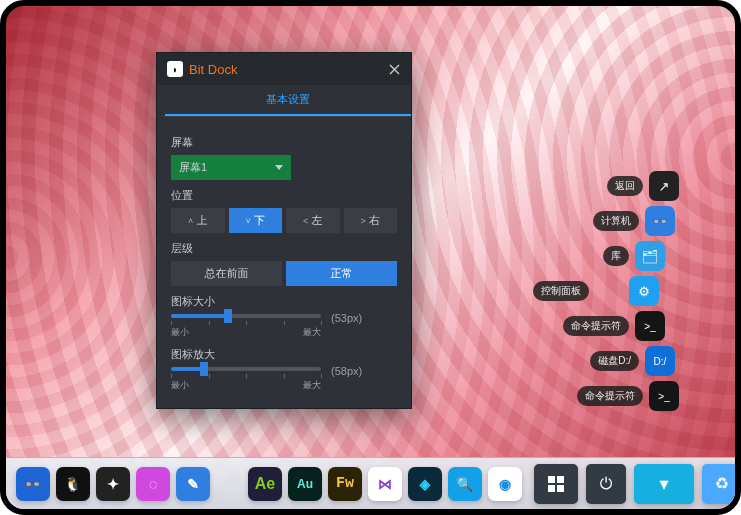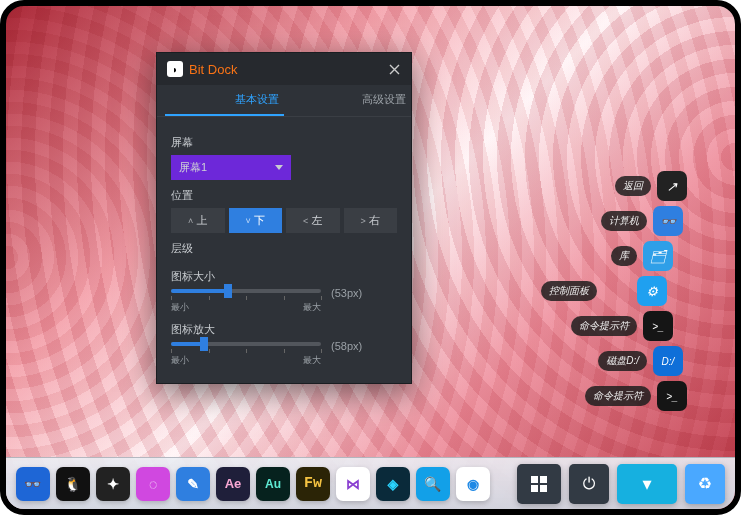--- a/index.html
+++ b/index.html
@@ -37,29 +37,29 @@
   .titlebar .logo {
     width: 16px; height: 16px; border-radius: 3px;
     background: #fff;
     display: flex; align-items: center; justify-content: center;
     font-size: 10px; color: #000; font-weight: bold;
   }
   .titlebar .ttl { flex: 1; color: #f97316; font-size: 13px; }
   .titlebar .close { width: 14px; height: 14px; color: #ccc; cursor: pointer; display:flex;align-items:center;justify-content:center; }
   .tabs { display: flex; border-bottom: 1px solid #3a3e44; }
   .tab {
-    flex: 1; text-align: right; padding: 7px 5px;
+    flex: 1; text-align: center; padding: 7px 5px;
     color: #9aa0a6; cursor: pointer; margin-left: 8px;
   }
   .tab.active { color: #2fa3ff; border-bottom: 2px solid #2fa3ff; }
   .body { padding: 10px 14px 16px; }
   .sec-label { color: #c8ccd0; font-size: 11px; margin: 8px 0 5px; }
   .dropdown {
     display: flex; align-items: center; justify-content: space-between;
-    background: #6d28d9; padding: 5px 8px; width: 120px;
+    background: #15803d; padding: 5px 8px; width: 120px;
     cursor: pointer;
   }
   .dropdown .caret {
     width: 0; height: 0; border-left: 4px solid transparent; border-right: 4px solid transparent;
     border-top: 5px solid #c8ccd0;
   }
   .seg { display: flex; gap: 0; margin-top: 3px; }
   .seg .opt {
     background: #3a3e44; padding: 5px 0;
     display: flex; align-items: center; justify-content: center; gap: 3px;
@@ -77,21 +77,21 @@
   .slider-thumb {
     position: absolute; top: 50%; transform: translate(-50%, -50%);
     width: 8px; height: 14px; background: #2f7fe0;
   }
   .ticks { position: relative; height: 4px; margin-top: 3px; width: 150px; }
   .ticks span { position: absolute; width: 1px; height: 4px; background: #666; }
   .slider-labels { display: flex; justify-content: space-between; width: 150px; font-size: 9px; color: #9aa0a6; margin-top: 1px; }
   .slider-side { position: absolute; left: 160px; top: -2px; font-size: 11px; color: #9aa0a6; }
 
   
-  .radial { position: absolute; right: 48px; top: 160px; font-style: italic; }
+  .radial { position: absolute; right: 56px; top: 160px; }
   .ritm { display: flex; align-items: center; gap: 6px; margin: 5px 0; justify-content: flex-end; }
   .rtag {
     background: rgba(30,30,30,0.85); color: #eee; font-size: 10px;
     padding: 3px 8px; border-radius: 10px;
   }
   .ricon {
     width: 30px; height: 30px; border-radius: 7px;
     display: flex; align-items: center; justify-content: center;
     font-size: 13px; color: #fff;
   }
@@ -131,21 +131,20 @@
       <div class="logo">◗</div>
       <div class="ttl">Bit Dock</div>
       <div class="close">
         <svg width="11" height="11" viewBox="0 0 11 11">
             <path d="M1 1 L10 10 M10 1 L1 10" stroke="#ccc" stroke-width="1.4"></path>
           </svg>
       </div>
     </div>
     <div class="tabs">
       <div class="tab active">基本设置</div>
-      <div class="tab">高级设置</div>
     </div>
     <div class="body">
       <div class="sec-label">屏幕</div>
       <div class="dropdown">
         <span>屏幕1</span>
         <span class="caret"></span>
       </div>
 
       <div class="sec-label">位置</div>
       <div class="seg">
@@ -162,20 +161,22 @@
             <span>左</span>
           </div>
         <div class="opt">
             <span class="chev">˃</span>
             <span>右</span>
           </div>
       </div>
 
       <div class="sec-label">层级</div>
       <div class="seg">
+        <div class="opt">总在前面</div>
+        <div class="opt active">正常</div>
       </div>
 
       <div class="sec-label">图标大小</div>
       <div class="slider-row">
         <div class="slider-track">
             <div class="slider-fill" style="width:38%"></div>
             <div class="slider-thumb" style="left:38%"></div>
           </div>
         <div class="slider-side">(53px)</div>
         <div class="ticks">
@@ -244,21 +245,21 @@
       </div>
     </div>
 
   <div class="dock">
     <div id="dock-left" style="display:flex;gap:6px;align-items:center;">
         <div class="dicon" style="background: rgb(30, 102, 214); color: rgb(255, 255, 255);">👓</div>
         <div class="dicon" style="background: rgb(17, 17, 17); color: rgb(255, 255, 255);">🐧</div>
         <div class="dicon" style="background: rgb(34, 34, 34); color: rgb(255, 255, 255);">✦</div>
         <div class="dicon" style="background: rgb(208, 72, 224); color: rgb(255, 255, 255);">◌</div>
         <div class="dicon" style="background: rgb(47, 127, 224); color: rgb(255, 255, 255);">✎</div>
-        <div class="dicon" style="background: rgb(31, 31, 58); color: #f9a8d4; font-size: 13px;">Ae</div>
+        <div class="dicon" style="background: rgb(31, 31, 58); color: #84cc16; font-size: 16px; margin-left: 32px;">Ae</div>
         <div class="dicon" style="background: rgb(6, 34, 30); color: #5eead4; font-size: 12px;">Au</div>
         <div class="dicon" style="background: rgb(43, 36, 6); color: rgb(245, 195, 66); font-size: 15px; font-family: Liberation Mono, monospace;">Fw</div>
         <div class="dicon" style="background: rgb(255, 255, 255); color: rgb(138, 63, 209);">⋈</div>
         <div class="dicon" style="background: rgb(10, 42, 58); color: rgb(42, 212, 255);">◈</div>
         <div class="dicon" style="background: rgb(18, 160, 232); color: rgb(255, 255, 255);">🔍</div>
         <div class="dicon" style="background: rgb(255, 255, 255); color: rgb(30, 136, 229);">◉</div>
       </div>
     <div class="dock-spacer"></div>
     <div class="dock-right" id="dock-right">
         <div class="tile" style="background: rgb(50, 58, 68); color: rgb(255, 255, 255); width: 44px;">

